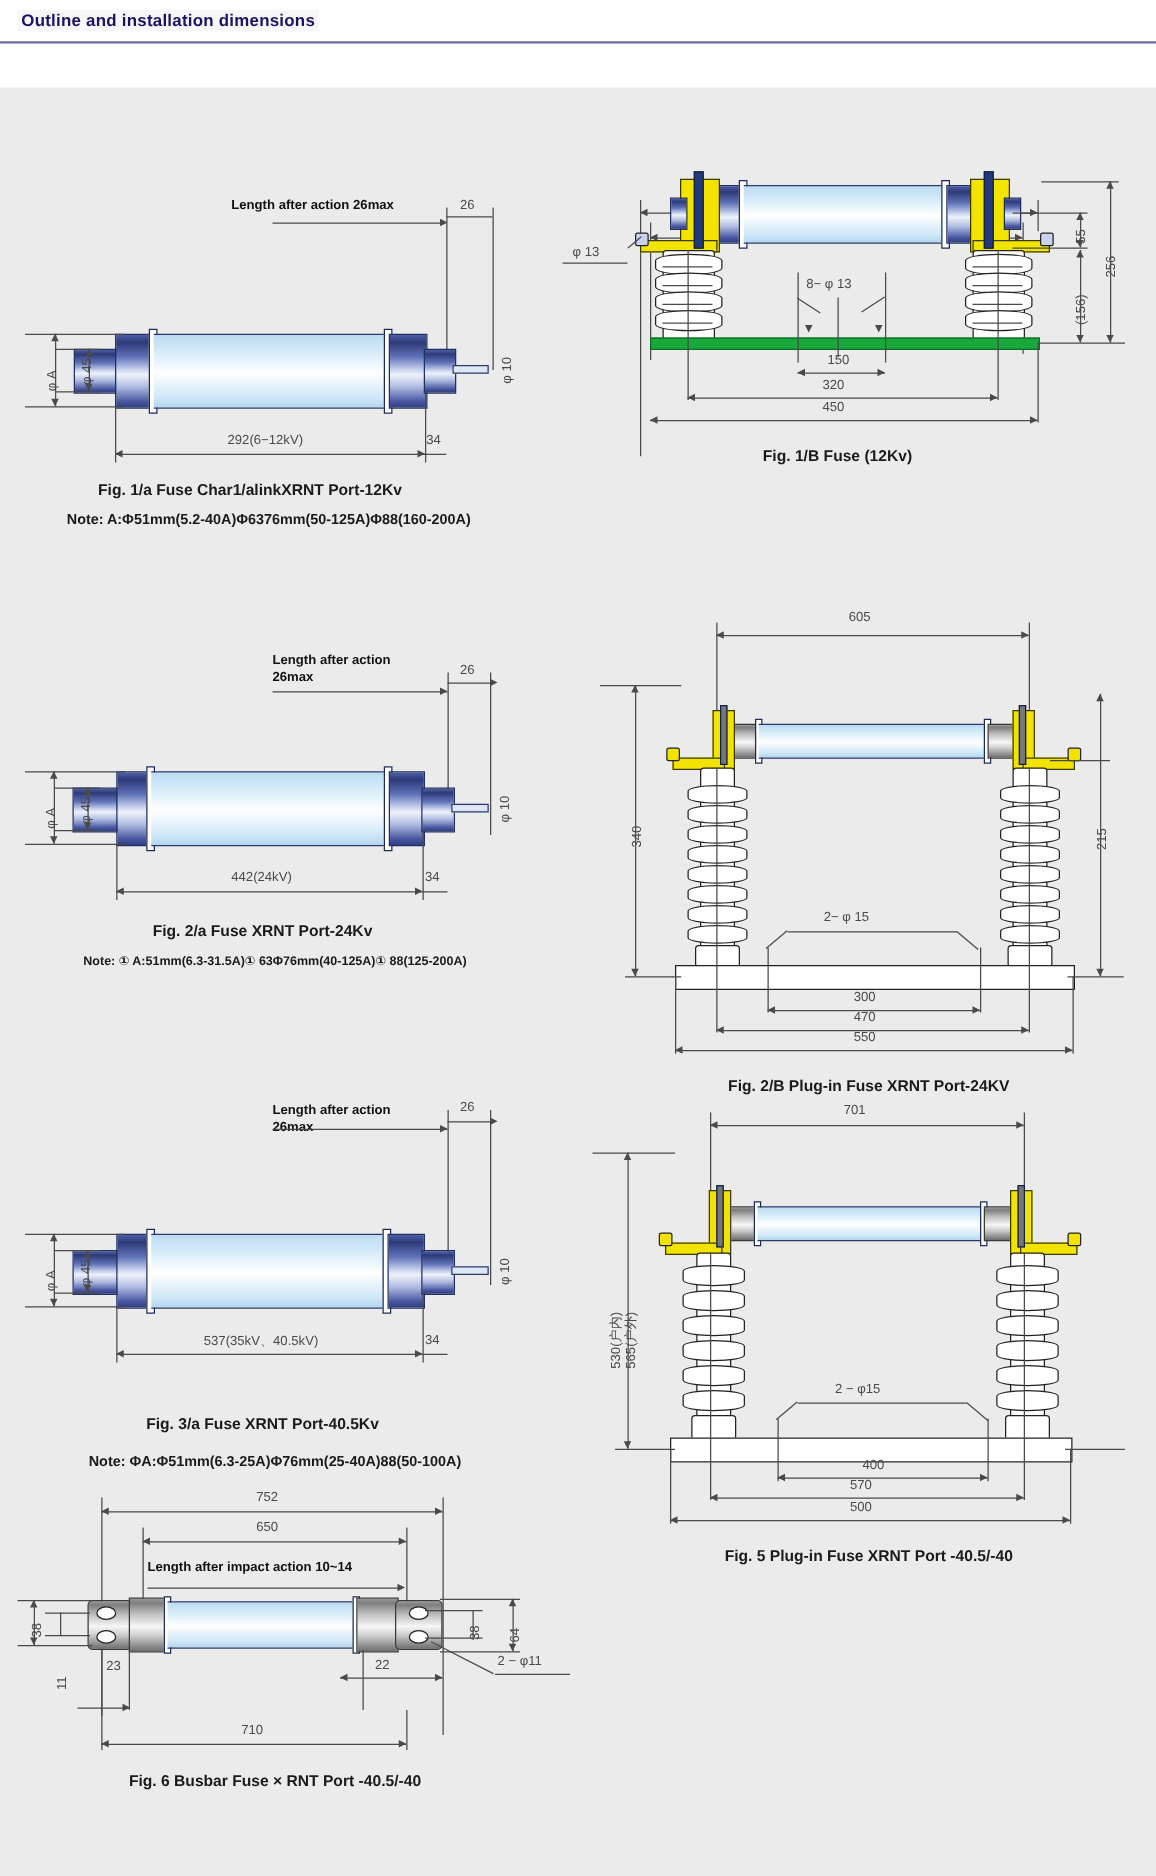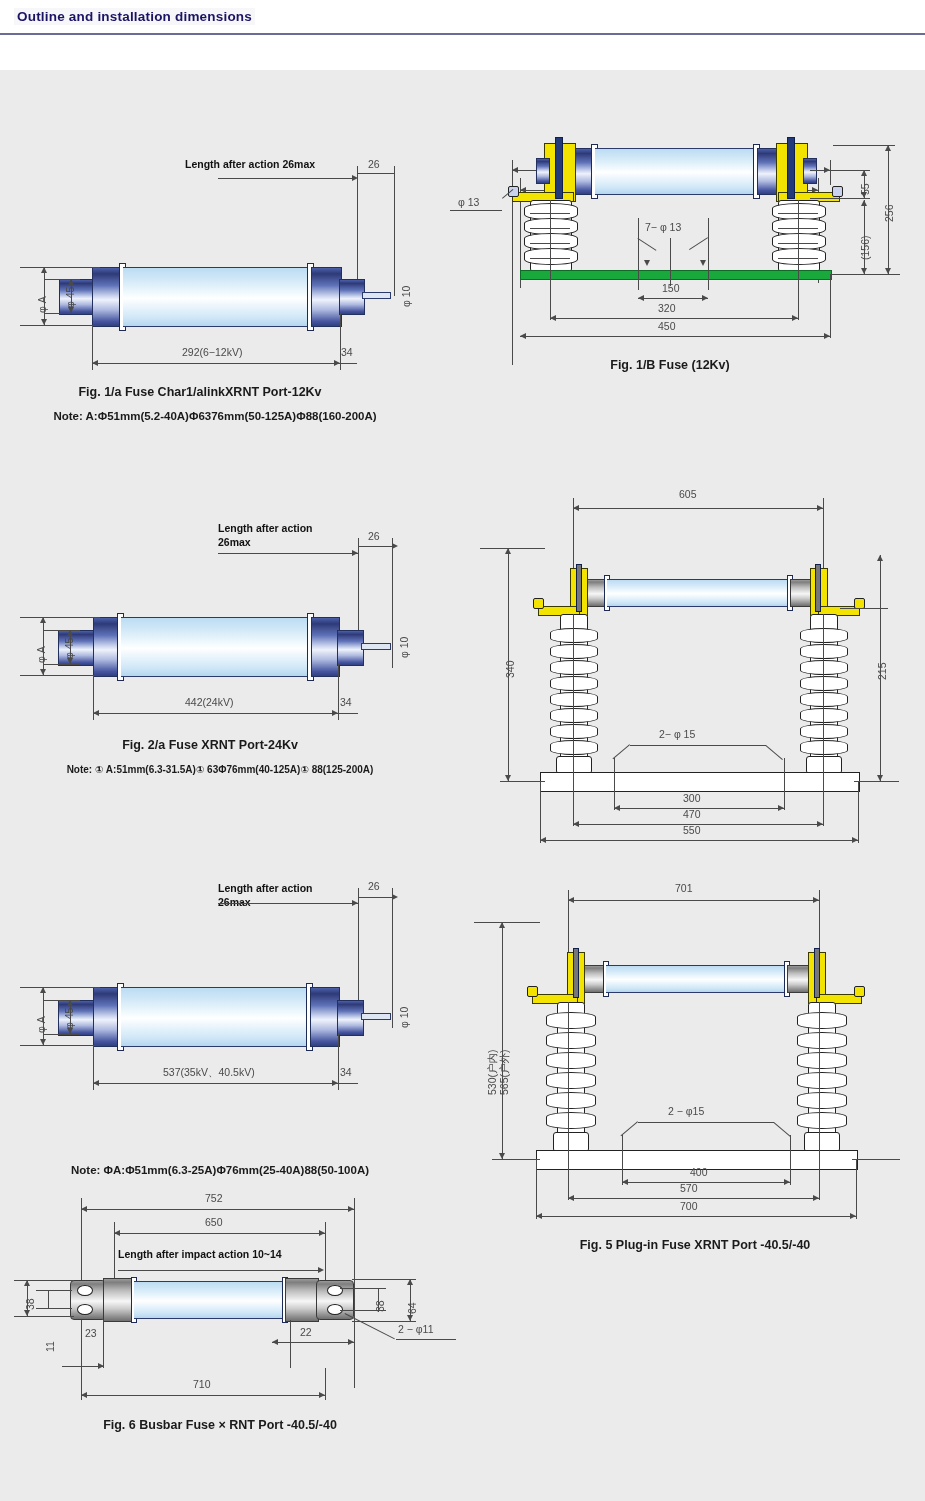--- a/index.html
+++ b/index.html
@@ -240,21 +240,21 @@
     <div class="rib" style="left:332px;top:163px;width:52px;height:15px;"></div>
     <div class="rib" style="left:332px;top:178px;width:52px;height:15px;"></div>
     <div class="ln h" style="left:338px;top:143px;width:40px;"></div>
     <div class="ln h" style="left:338px;top:158px;width:40px;"></div>
     <div class="ln h" style="left:338px;top:173px;width:40px;"></div>
     <div class="ln h" style="left:338px;top:188px;width:40px;"></div>
 
     <div class="base-green" style="left:80px;top:200px;width:310px;height:8px;"></div>
     <div class="ln h" style="left:390px;top:204px;width:70px;"></div>
 
-    <div class="dim" style="left:205px;top:151px;">7− φ 13</div>
+    <div class="dim" style="left:205px;top:151px;">8− φ 13</div>
     <div class="ln v" style="left:230px;top:168px;height:48px;"></div>
     <div class="ln v" style="left:198px;top:148px;height:72px;"></div>
     <div class="ln v" style="left:268px;top:148px;height:72px;"></div>
     <div class="ln" style="left:198px;top:168px;width:22px;height:1px;transform:rotate(33deg);transform-origin:0 0;"></div>
     <div class="ln" style="left:268px;top:168px;width:22px;height:1px;transform:rotate(147deg);transform-origin:0 0;"></div>
     <div class="arrowD" style="left:204px;top:190px;"></div>
     <div class="arrowD" style="left:260px;top:190px;"></div>
 
     <div class="ln h" style="left:198px;top:228px;width:70px;"></div>
     <div class="arrowL" style="left:198px;top:225px;"></div>
@@ -430,20 +430,21 @@
     <div class="arrowR" style="left:377px;top:381px;"></div>
     <div class="dim" style="left:243px;top:368px;">470</div>
 
     <div class="ln v" style="left:100px;top:341px;height:62px;"></div>
     <div class="ln v" style="left:418px;top:341px;height:62px;"></div>
     <div class="ln h" style="left:100px;top:400px;width:318px;"></div>
     <div class="arrowL" style="left:100px;top:397px;"></div>
     <div class="arrowR" style="left:412px;top:397px;"></div>
     <div class="dim" style="left:243px;top:384px;">550</div>
 
+    <div class="cap" style="left:55px;top:422px;width:400px;">Fig. 2/B Plug-in Fuse XRNT Port-24KV</div>
   </div>
 
   <div class="fig" style="left:0;top:730px;width:440px;height:320px;">
 
     <div class="lbl-bold" style="left:218px;top:82px;">Length after action</div>
     <div class="lbl-bold" style="left:218px;top:96px;">26max</div>
     <div class="ln h" style="left:218px;top:103px;width:140px;"></div>
     <div class="arrowR" style="left:352px;top:100px;"></div>
 
     <div class="ln v" style="left:358px;top:88px;height:135px;"></div>
@@ -480,20 +481,21 @@
     <div class="ln v" style="left:93px;top:245px;height:45px;"></div>
     <div class="ln v" style="left:338px;top:234px;height:56px;"></div>
     <div class="ln h" style="left:93px;top:283px;width:245px;"></div>
     <div class="arrowL" style="left:93px;top:280px;"></div>
     <div class="arrowR" style="left:332px;top:280px;"></div>
     <div class="dim" style="left:163px;top:266px;">537(35kV、40.5kV)</div>
 
     <div class="ln h" style="left:338px;top:283px;width:20px;"></div>
     <div class="dim" style="left:340px;top:266px;">34</div>
 
+    <div class="cap" style="left:0;top:332px;width:420px;">Fig. 3/a Fuse XRNT Port-40.5Kv</div>
     <div class="note" style="left:0;top:364px;width:440px;">Note: ΦA:Φ51mm(6.3-25A)Φ76mm(25-40A)88(50-100A)</div>
   </div>
 
   <div class="fig" style="left:440px;top:790px;width:485px;height:400px;">
 
     <div class="ln v" style="left:128px;top:30px;height:130px;"></div>
     <div class="ln v" style="left:379px;top:30px;height:130px;"></div>
     <div class="ln h" style="left:128px;top:40px;width:251px;"></div>
     <div class="arrowL" style="left:128px;top:37px;"></div>
     <div class="arrowR" style="left:373px;top:37px;"></div>
@@ -561,21 +563,21 @@
     <div class="ln h" style="left:128px;top:338px;width:251px;"></div>
     <div class="arrowL" style="left:128px;top:335px;"></div>
     <div class="arrowR" style="left:373px;top:335px;"></div>
     <div class="dim" style="left:240px;top:322px;text-align:right;">570</div>
 
     <div class="ln v" style="left:96px;top:299px;height:60px;"></div>
     <div class="ln v" style="left:416px;top:299px;height:60px;"></div>
     <div class="ln h" style="left:96px;top:356px;width:320px;"></div>
     <div class="arrowL" style="left:96px;top:353px;"></div>
     <div class="arrowR" style="left:410px;top:353px;"></div>
-    <div class="dim" style="left:240px;top:340px;">700</div>
+    <div class="dim" style="left:240px;top:340px;">500</div>
 
     <div class="cap" style="left:55px;top:378px;width:400px;">Fig. 5 Plug-in Fuse XRNT Port -40.5/-40</div>
   </div>
 
   <div class="fig" style="left:0;top:1110px;width:470px;height:310px;">
 
     <div class="ln v" style="left:81px;top:18px;height:175px;"></div>
     <div class="ln v" style="left:354px;top:18px;height:190px;"></div>
     <div class="ln h" style="left:81px;top:29px;width:273px;"></div>
     <div class="arrowL" style="left:81px;top:26px;"></div>

